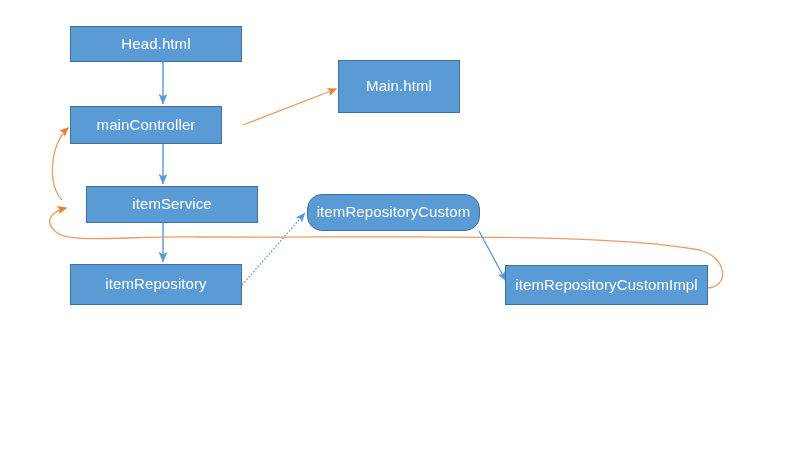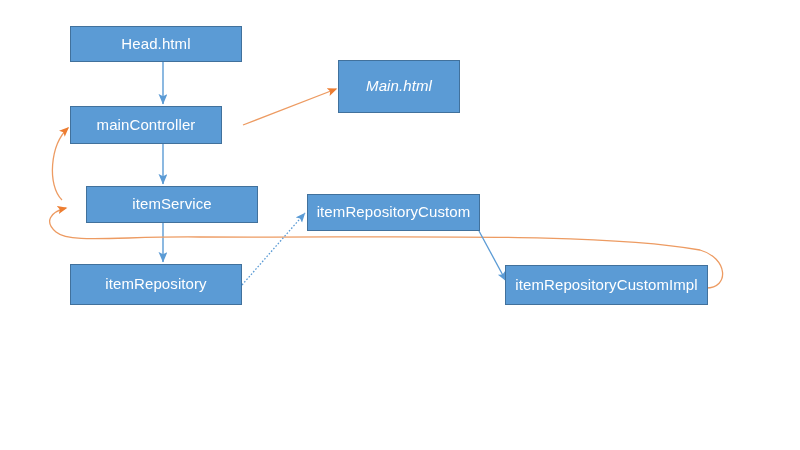--- a/index.html
+++ b/index.html
@@ -82,33 +82,33 @@
 
     <line x1="242" y1="285" x2="305" y2="213" stroke="#5B9BD5" stroke-width="1.3" stroke-dasharray="1.6 1.8" marker-end="url(#arrow-blue-dot)"></line>
 
     <line x1="479" y1="231" x2="506" y2="281" stroke="#5B9BD5" stroke-width="1.3" marker-end="url(#arrow-blue)"></line>
   </svg>
 
   <div class="node" style="left:70px; top:26px; width:172px; height:36px;">
     <span class="node-label">Head.html</span>
   </div>
 
-  <div class="node" style="left:338px; top:60px; width:122px; height:53px;font-style:italic;">
+  <div class="node" style="left:338px; top:60px; width:122px; height:53px;">
     <span class="node-label">Main.html</span>
   </div>
 
   <div class="node" style="left:70px; top:106px; width:152px; height:38px;">
     <span class="node-label">mainController</span>
   </div>
 
   <div class="node" style="left:70px; top:186px; width:172px; height:37px;margin-left:16px;">
     <span class="node-label">itemService</span>
   </div>
 
-  <div class="node" style="left:307px; top:194px; width:173px; height:37px;">
+  <div class="node" style="left:307px; top:194px; width:173px; height:37px;border-radius:15px;">
     <span class="node-label">itemRepositoryCustom</span>
   </div>
 
   <div class="node" style="left:70px; top:264px; width:172px; height:41px;">
     <span class="node-label">itemRepository</span>
   </div>
 
   <div class="node" style="left:505px; top:265px; width:203px; height:40px;">
     <span class="node-label">itemRepositoryCustomImpl</span>
   </div>

